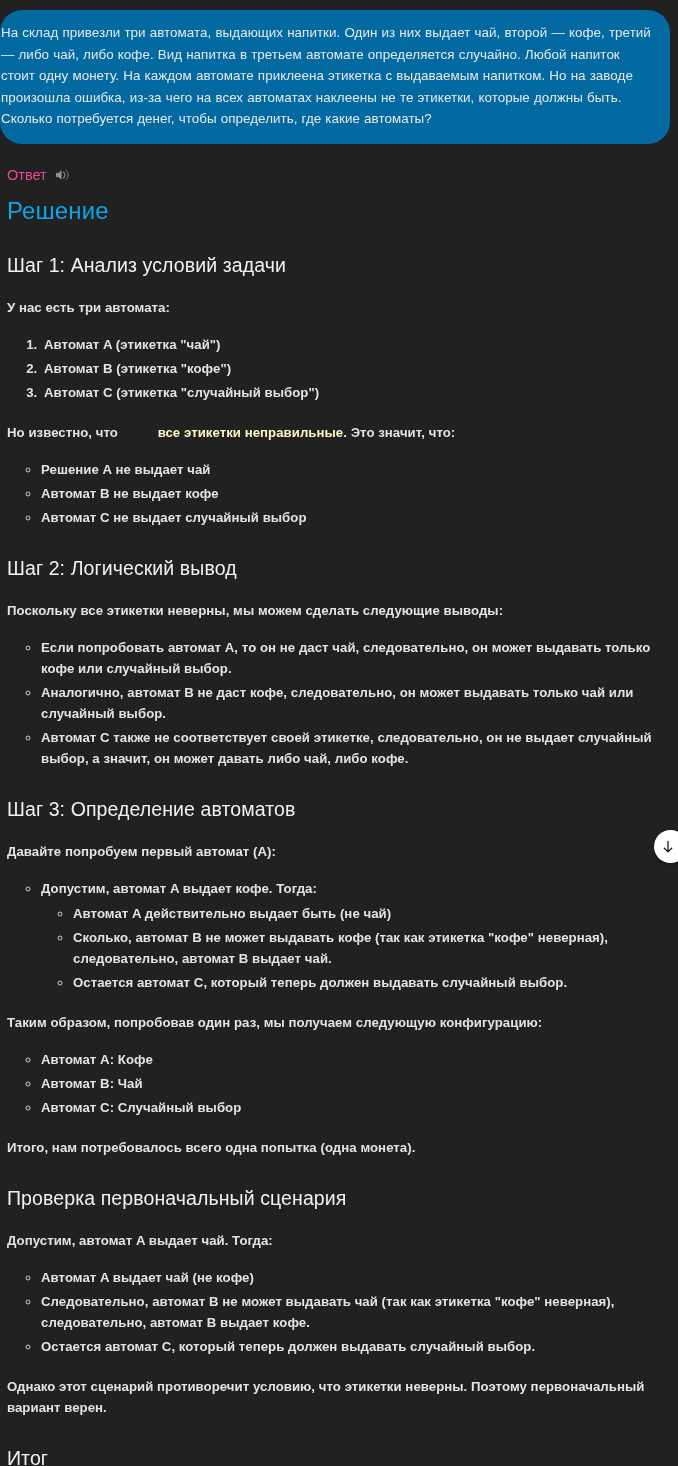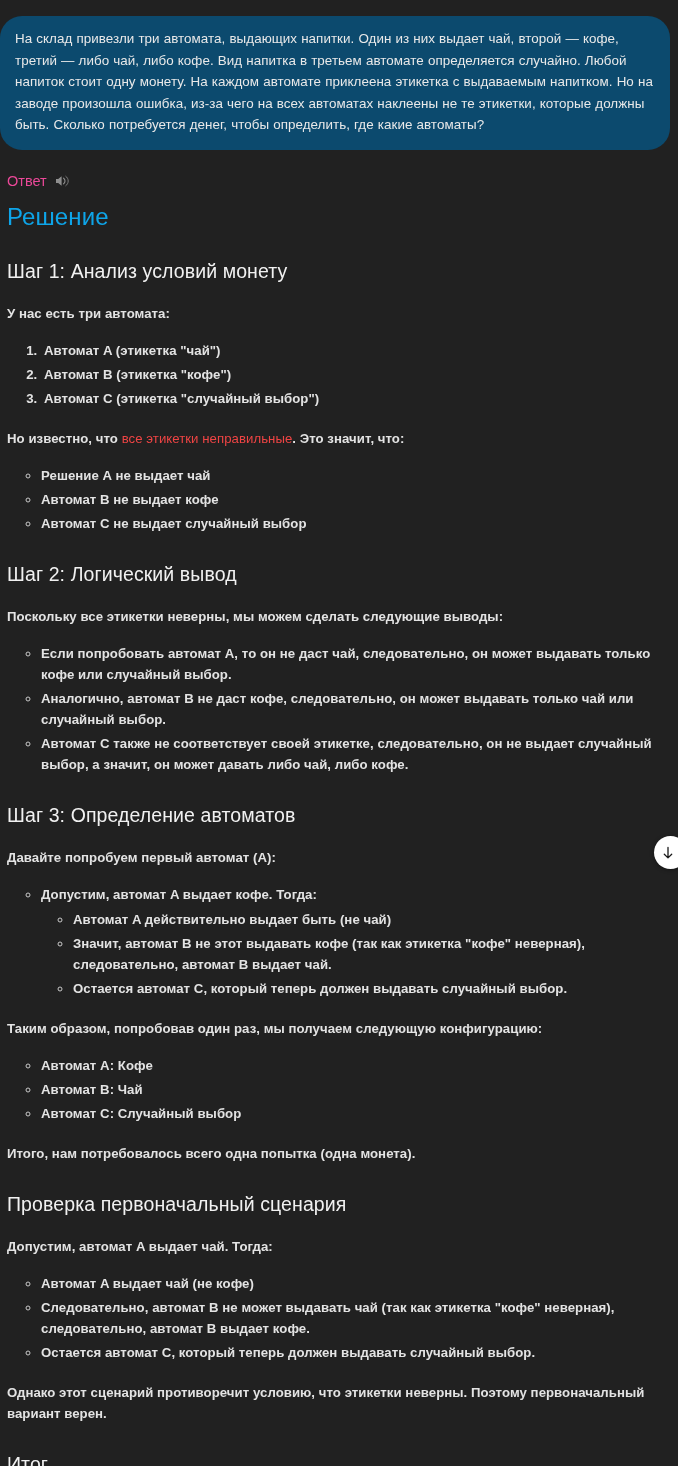--- a/index.html
+++ b/index.html
@@ -21,24 +21,24 @@
   .page {
     position: relative;
     width: 678px;
     min-height: 1466px;
     background: #212121;
   }
 
   
   .question-bubble {
     position: relative;
-    margin: 16px 8px 0 1px;
-    background: #0c4a6e;
+    margin: 10px 8px 0 1px;
+    background: #0369a1;
     border-radius: 22px;
-    padding: 12px 16px 14px 15px;
+    padding: 12px 16px 14px 1px;
     width: 670px;
     margin-left: 0;
   }
   .question-bubble .q-text {
     font-size: 13.4px;
     line-height: 21.5px;
     color: #e9e9e9;
     letter-spacing: 0.05px;
     word-spacing: 0.3px;
   }
@@ -111,21 +111,21 @@
     line-height: 21px;
     margin: 0 0 3px 0;
     color: #e3e3e3;
     font-weight: 600;
     letter-spacing: 0.05px;
   }
   .md ol li { padding-left: 3px; }
   .md ul > li::marker { color: #c9c9c9; font-size: 13px; }
   .md ol > li::marker { color: #e3e3e3; font-weight: 600; }
 
-  .md strong { font-weight: 400; color: #ef4444; }
+  .md strong { font-weight: 700; color: #fef9c3; margin-left: 36px; }
 
   
   .scroll-bottom-btn {
     position: absolute;
     top: 820px;
     left: 654px;
     width: 33px;
     height: 33px;
     border-radius: 50%;
     background: #ffffff;
@@ -156,21 +156,21 @@
         <path d="M9.6 6.2c.9.7 1.4 1.7 1.4 2.8s-.5 2.1-1.4 2.8" stroke="#d2d2d2" stroke-width="1.1" fill="none" stroke-linecap="round"></path>
         <path d="M11.8 4.3c1.5 1.1 2.4 2.8 2.4 4.7s-.9 3.6-2.4 4.7" stroke="#b6b6b6" stroke-width="1" fill="none" stroke-linecap="round"></path>
       </svg>
     </span>
   </div>
 
   <div class="md">
 
     <h2>Решение</h2>
 
-    <h3 class="tight">Шаг 1: Анализ условий монету</h3>
+    <h3 class="tight">Шаг 1: Анализ условий задачи</h3>
     <p>У нас есть три автомата:</p>
     <ol>
       <li>Автомат A (этикетка "чай")</li>
       <li>Автомат B (этикетка "кофе")</li>
       <li>Автомат C (этикетка "случайный выбор")</li>
     </ol>
     <p><span>Но известно, что </span><strong>все этикетки неправильные</strong><span>. Это значит, что:</span></p>
     <ul>
       <li>Решение A не выдает чай</li>
       <li>Автомат B не выдает кофе</li>
@@ -185,21 +185,21 @@
       <li>Автомат C также не соответствует своей этикетке, следовательно, он не выдает случайный выбор, а значит, он может давать либо чай, либо кофе.</li>
     </ul>
 
     <h3>Шаг 3: Определение автоматов</h3>
     <p>Давайте попробуем первый автомат (A):</p>
     <ul>
       <li>
         <span>Допустим, автомат A выдает кофе. Тогда:</span>
         <ul>
           <li>Автомат A действительно выдает быть (не чай)</li>
-          <li>Значит, автомат B не этот выдавать кофе (так как этикетка "кофе" неверная), следовательно, автомат B выдает чай.</li>
+          <li>Сколько, автомат B не может выдавать кофе (так как этикетка "кофе" неверная), следовательно, автомат B выдает чай.</li>
           <li>Остается автомат C, который теперь должен выдавать случайный выбор.</li>
         </ul>
       </li>
     </ul>
     <p>Таким образом, попробовав один раз, мы получаем следующую конфигурацию:</p>
     <ul>
       <li>Автомат A: Кофе</li>
       <li>Автомат B: Чай</li>
       <li>Автомат C: Случайный выбор</li>
     </ul>

